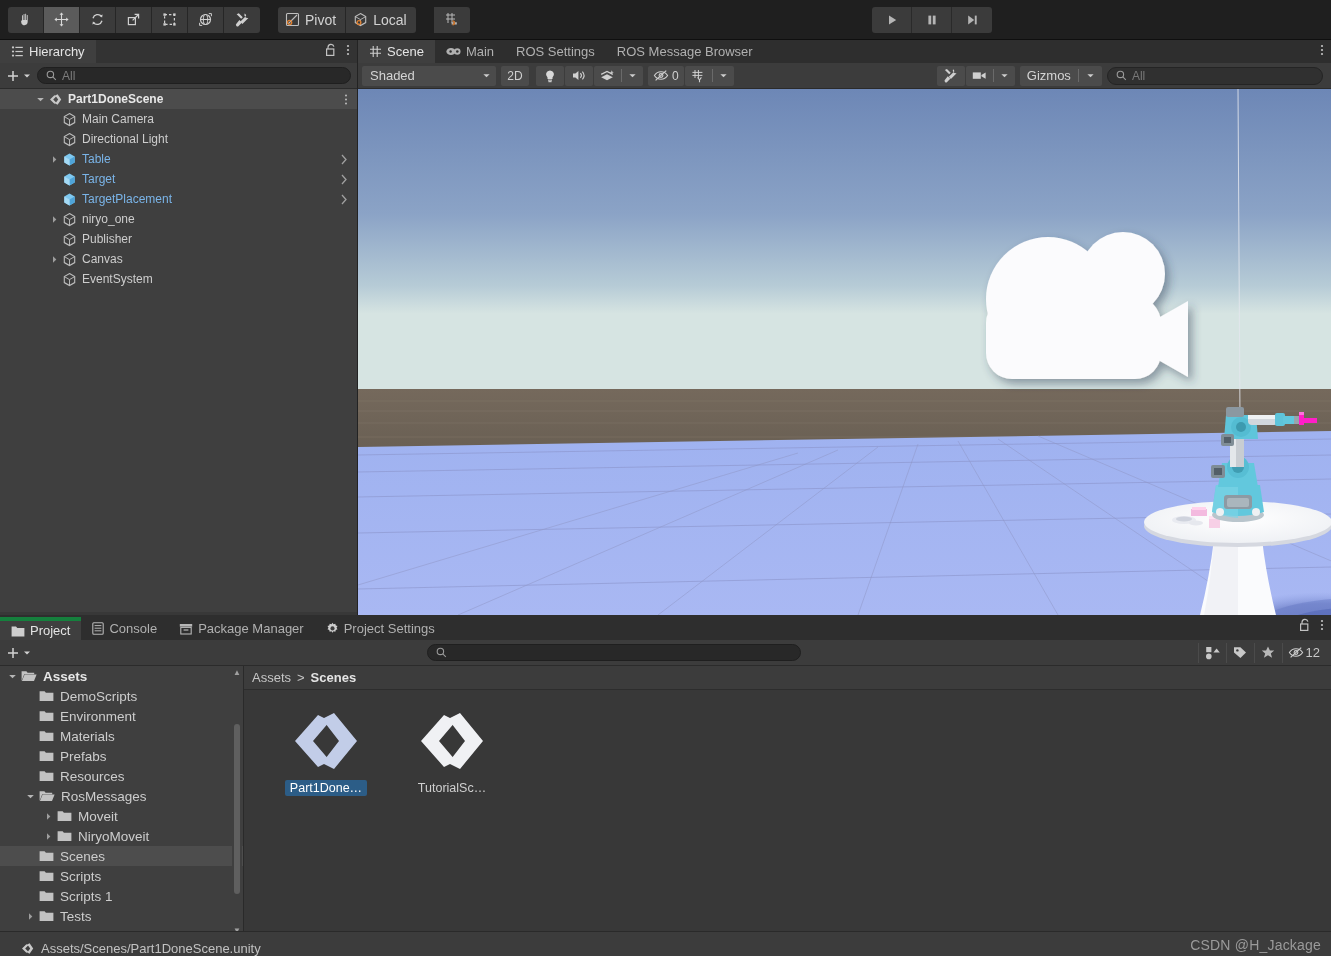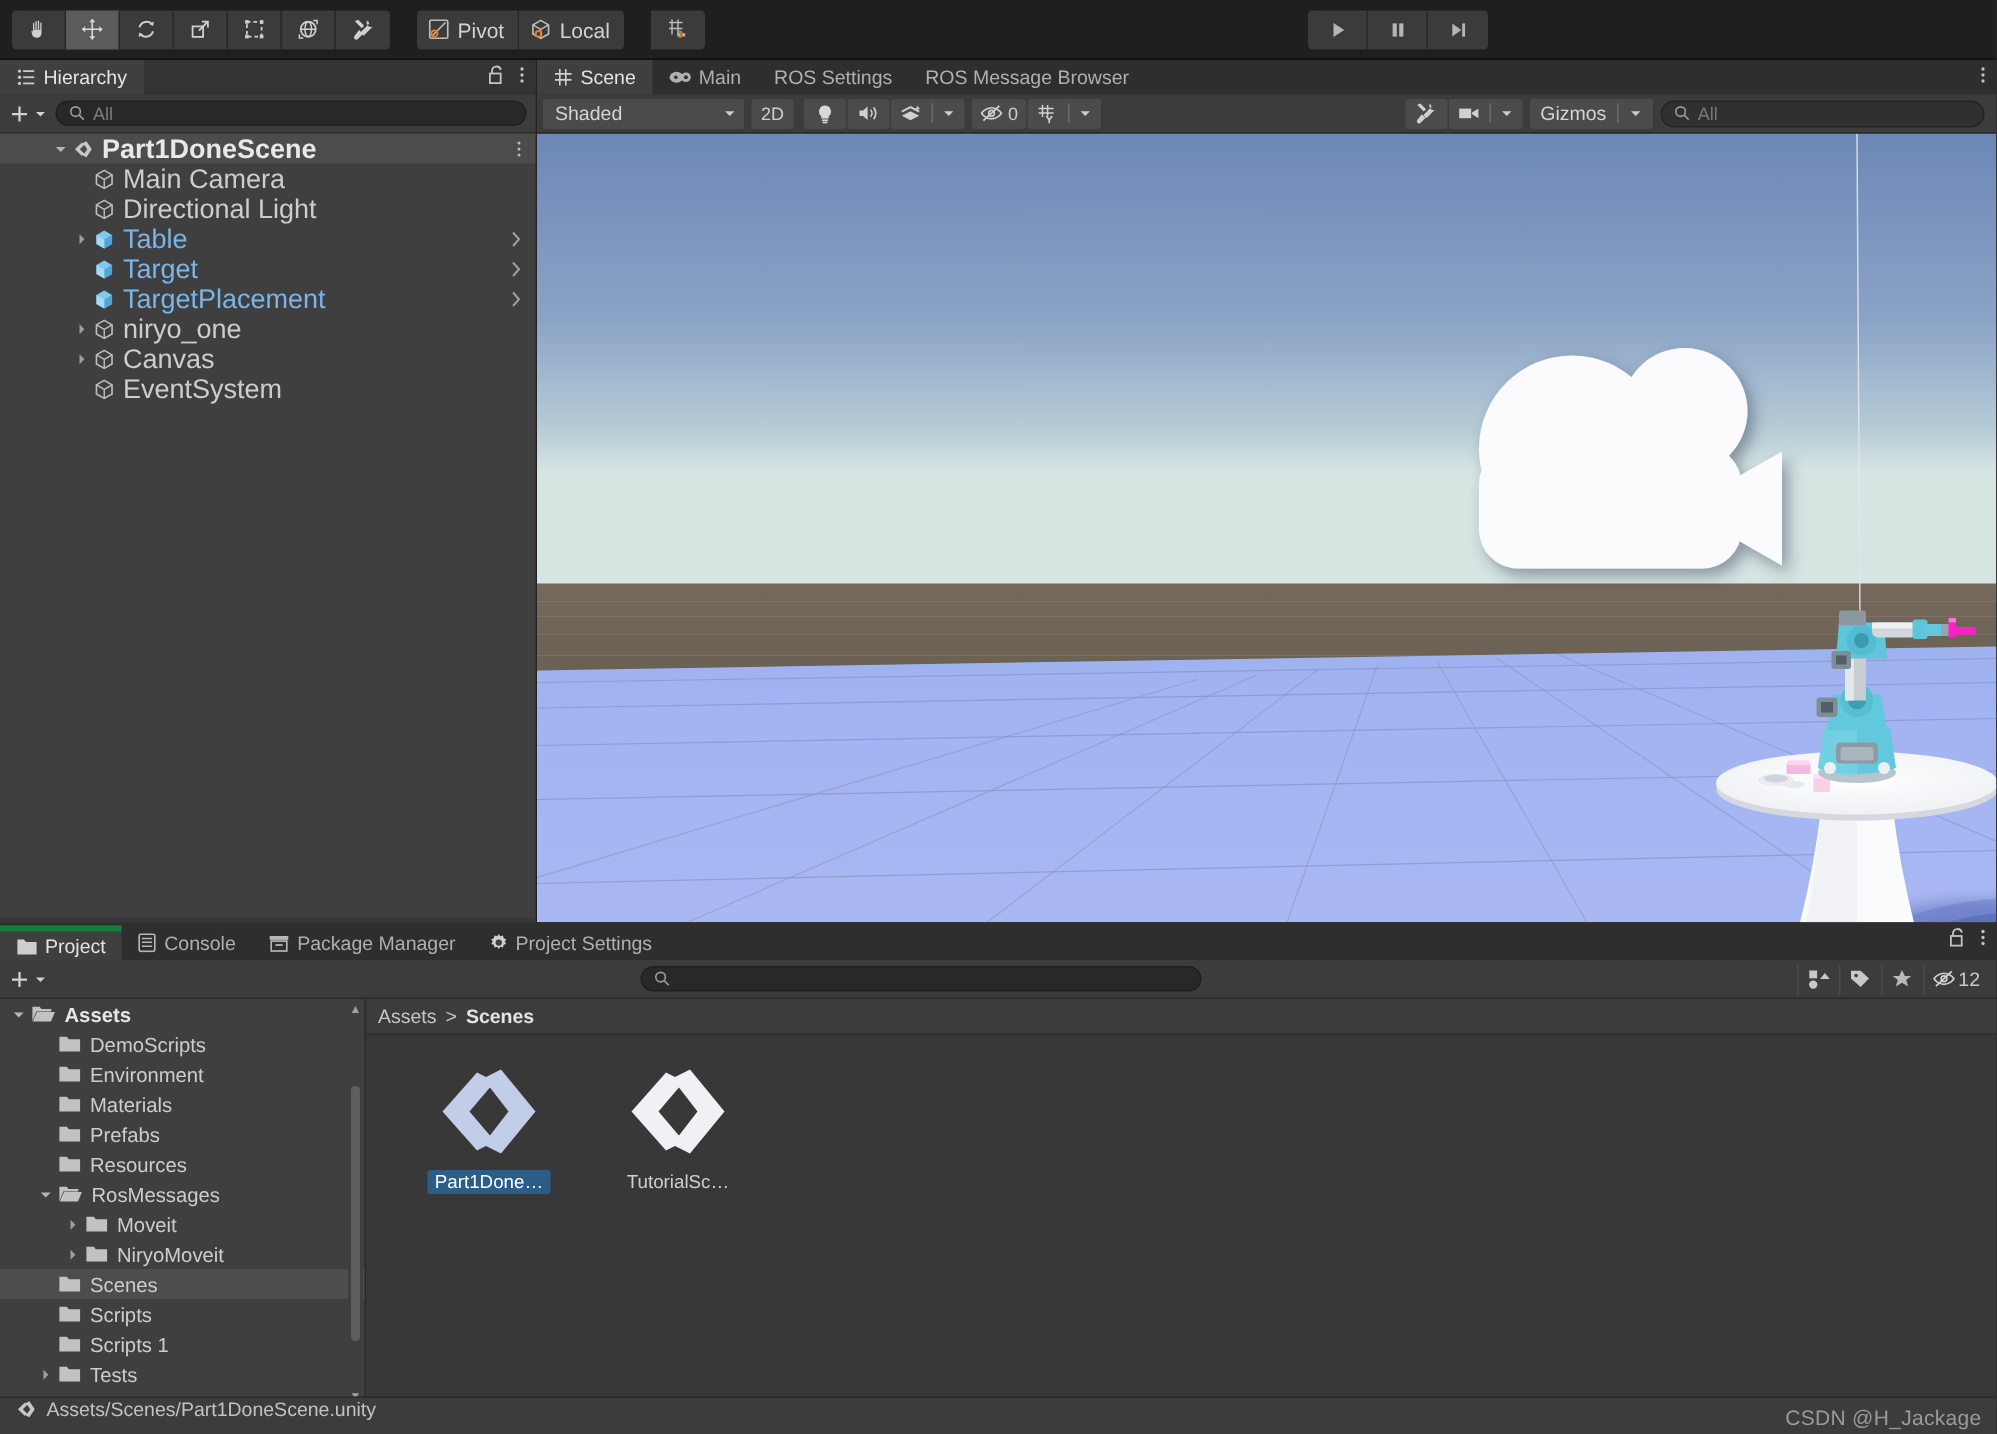--- a/index.html
+++ b/index.html
@@ -68,21 +68,21 @@
   }
   .plus-btn { display:flex; align-items:center; gap:3px; color:#d0d0d0; }
   .search-pill {
     flex:1; height:17px; background:#282828; border-radius:9px;
     display:flex; align-items:center; padding:0 8px; gap:5px;
     color:#7c7c7c; font-size:12px; border:1px solid #1f1f1f;
   }
   .hier-list { background:#3f3f3f; height:523px; overflow:hidden; }
   .hrow {
     height:20px; display:flex; align-items:center; padding-right:6px;
-    font-size:18px; color:#cdcdcd; position:relative;
+    font-size:12px; color:#cdcdcd; position:relative;
   }
   .hrow.scene-root { background:#4c4c4c; color:#e8e8e8; font-weight:bold; }
   .hrow .tw { width:13px; display:flex; justify-content:center; flex:0 0 13px; }
   .hrow .go-icon { flex:0 0 17px; display:flex; justify-content:center; }
   .hrow .lbl { margin-left:4px; white-space:nowrap; }
   .hrow.prefab .lbl { color:#7ab4e8; }
   .hrow .rightchev { position:absolute; right:9px; color:#9a9a9a; font-size:11px; }
   .hrow .kebab { position:absolute; right:9px; color:#b5b5b5; letter-spacing:0; font-size:11px; }
 
   
@@ -163,21 +163,21 @@
     font-size:12.5px; color:#cfcfcf; padding:1px 5px; border-radius:2px; white-space:nowrap;
   }
   .asset.selected .asset-label { background:#2c5d87; color:#ffffff; }
   .redline {
     position:absolute; bottom:-9px; left:-2px; width:104px; height:5px;
     background:#e02020; border-radius:3px;
   }
   .statusbar {
     position:absolute; left:0; bottom:0; width:1331px; height:25px;
     background:#3c3c3c; border-top:1px solid #2a2a2a;
-    display:flex; align-items:flex-start; padding:0 10px; gap:6px;
+    display:flex; align-items:flex-end; padding:0 20px; gap:6px;
     font-size:13px; color:#c2c2c2;
   }
   .watermark {
     position:absolute; right:10px; top:0; height:25px; display:flex; align-items:center;
     color:#9a9a9a; font-size:14px; letter-spacing:.2px;
   }
   .scrollbar-v {
     position:absolute; right:1px; width:10px; background:#3f3f3f;
   }
   .scroll-thumb { position:absolute; left:2px; width:6px; background:#5f5f5f; border-radius:3px; }
@@ -465,20 +465,31 @@
               <path d="M3 1.2l3.3 3.3L3 7.8z" fill="#9e9e9e"></path>
             </svg>
           </span>
           <span class="go-icon">
             <svg width="15" height="15" viewBox="0 0 15 15">
               <path d="M7.5 1.6l5.2 3v6l-5.2 3-5.2-3v-6z" stroke="#bdbdbd" stroke-width="1.1" fill="none"></path>
               <path d="M7.5 7.6v6.2M7.5 7.6l5.2-3M7.5 7.6l-5.2-3" stroke="#bdbdbd" stroke-width=".95" fill="none"></path>
             </svg>
           </span>
           <span class="lbl">niryo_one</span>
+        </div>
+        <div class="hrow">
+          <span style="width:48px;flex:0 0 48px"></span>
+          <span class="tw"></span>
+          <span class="go-icon">
+            <svg width="15" height="15" viewBox="0 0 15 15">
+              <path d="M7.5 1.6l5.2 3v6l-5.2 3-5.2-3v-6z" stroke="#bdbdbd" stroke-width="1.1" fill="none"></path>
+              <path d="M7.5 7.6v6.2M7.5 7.6l5.2-3M7.5 7.6l-5.2-3" stroke="#bdbdbd" stroke-width=".95" fill="none"></path>
+            </svg>
+          </span>
+          <span class="lbl">Publisher</span>
         </div>
         <div class="hrow">
           <span style="width:48px;flex:0 0 48px"></span>
           <span class="tw">
             <svg width="9" height="9" viewBox="0 0 9 9">
               <path d="M3 1.2l3.3 3.3L3 7.8z" fill="#9e9e9e"></path>
             </svg>
           </span>
           <span class="go-icon">
             <svg width="15" height="15" viewBox="0 0 15 15">

